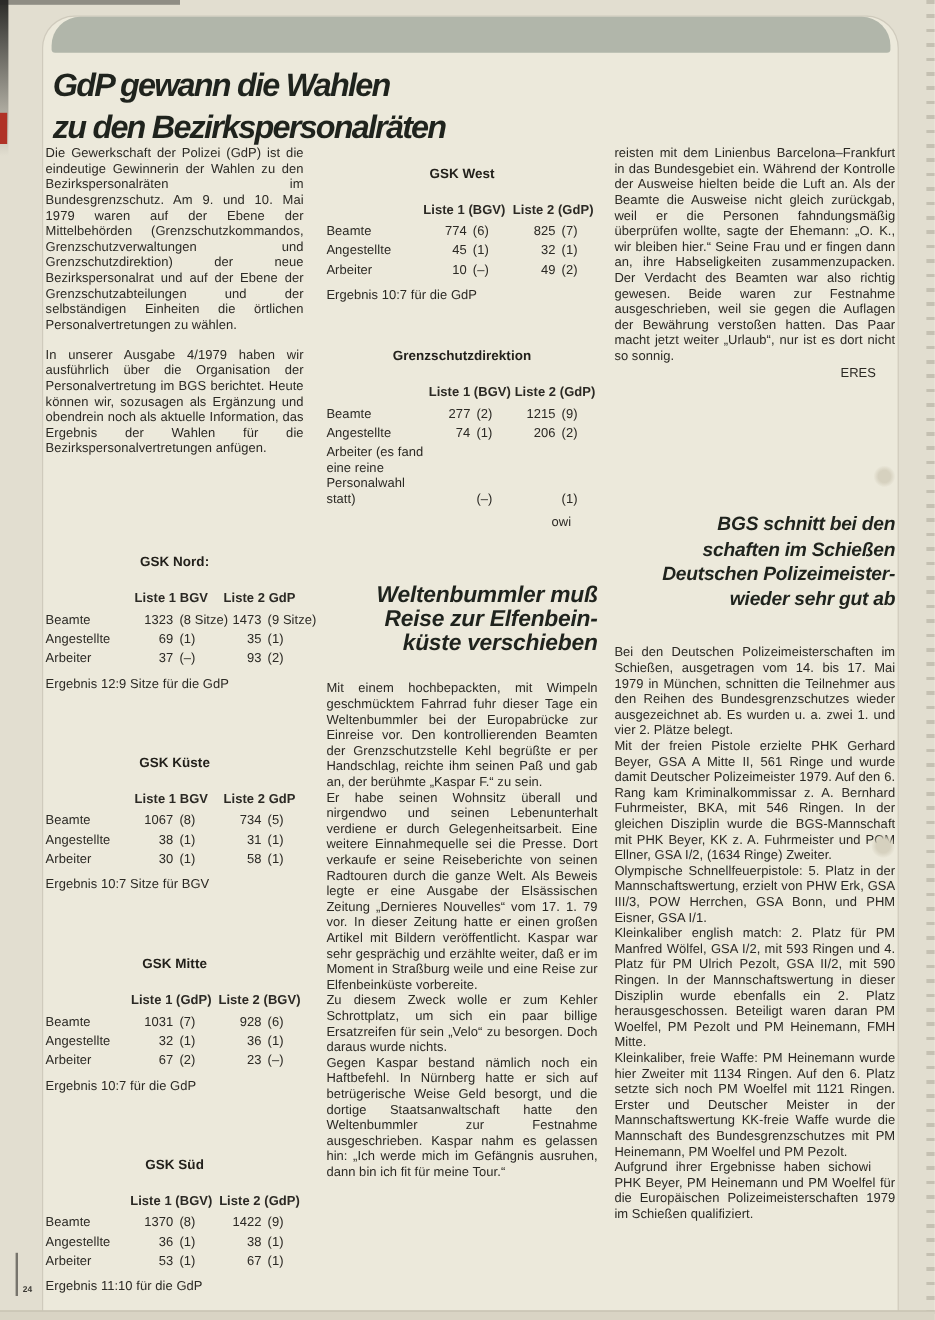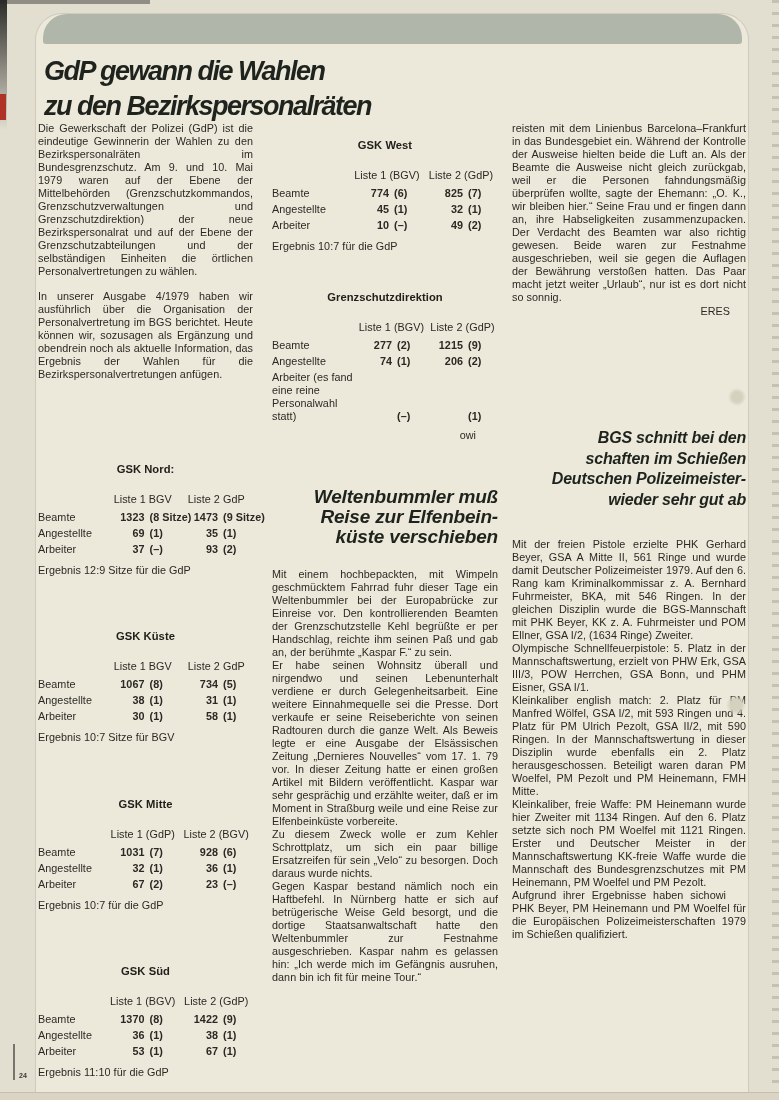--- a/index.html
+++ b/index.html
@@ -20,25 +20,25 @@
   .col-right{left:476px;width:234px;height:972px;}
   .para{margin:0;}
   .para.gap{margin-top:12px;}
   .sig{text-align:right;margin-top:1px;}
   .sig-eres{padding-right:16px;}
   
   .tbl{position:absolute;left:0;right:0;}
   .tbl-title{font-size:11.2px;font-weight:bold;text-align:center;margin-bottom:17px;color:#22201b;}
   .thead,.tr{display:grid;grid-template-columns:var(--lw) 1fr 1fr;}
   .thead{margin-bottom:5px;}
-  .th{text-align:center;white-space:nowrap;}
+  .th{text-align:center;white-space:nowrap;font-weight:bold;}
   .tr{margin-bottom:3px;}
   .tr.bottom .vc{align-self:end;}
   .tl{text-align:left;}
-  .vc{display:flex;font-weight:bold;}
+  .vc{display:flex;}
   .vn{flex:1;text-align:right;}
   .vp{width:30px;padding-left:5px;white-space:nowrap;text-align:left;}
   .tbl-result{margin-top:8px;text-align:left;position:relative;}
   .t-left{--lw:68px;}
   .t-mid{--lw:78px;}
   .t-dir{--lw:84px;}
   .tbl-sig{text-align:right;padding-right:22px;margin-top:6px;}
   .pagenum{position:absolute;left:-19px;top:3px;font-size:7px;font-weight:bold;color:#3a3833;}
   
   .subhead{font-weight:bold;font-style:italic;color:#1f231d;text-align:right;}
@@ -362,20 +362,21 @@
       <div class="sig sig-eres">ERES</div>
 
       <div class="tbl" style="top:306px">
         <div class="subhead bgs-head">
           <div class="hl">BGS schnitt bei den</div>
           <div class="hl">schaften im Schießen</div>
           <div class="hl">Deutschen Polizeimeister-</div>
           <div class="hl">wieder sehr gut ab</div>
         </div>
         <div class="bgs-body">
+          <p class="para">Bei den Deutschen Polizeimeisterschaften im Schießen, ausgetragen vom 14. bis 17. Mai 1979 in München, schnitten die Teilnehmer aus den Reihen des Bundesgrenzschutzes wieder ausgezeichnet ab. Es wurden u. a. zwei 1. und vier 2. Plätze belegt.</p>
           <p class="para">Mit der freien Pistole erzielte PHK Gerhard Beyer, GSA A Mitte II, 561 Ringe und wurde damit Deutscher Polizeimeister 1979. Auf den 6. Rang kam Kriminalkommissar z. A. Bernhard Fuhrmeister, BKA, mit 546 Ringen. In der gleichen Disziplin wurde die BGS-Mannschaft mit PHK Beyer, KK z. A. Fuhrmeister und POM Ellner, GSA I/2, (1634 Ringe) Zweiter.</p>
           <p class="para">Olympische Schnellfeuerpistole: 5. Platz in der Mannschaftswertung, erzielt von PHW Erk, GSA III/3, POW Herrchen, GSA Bonn, und PHM Eisner, GSA I/1.</p>
           <p class="para">Kleinkaliber english match: 2. Platz für PM Manfred Wölfel, GSA I/2, mit 593 Ringen und 4. Platz für PM Ulrich Pezolt, GSA II/2, mit 590 Ringen. In der Mannschaftswertung in dieser Disziplin wurde ebenfalls ein 2. Platz herausgeschossen. Beteiligt waren daran PM Woelfel, PM Pezolt und PM Heinemann, FMH Mitte.</p>
           <p class="para">Kleinkaliber, freie Waffe: PM Heinemann wurde hier Zweiter mit 1134 Ringen. Auf den 6. Platz setzte sich noch PM Woelfel mit 1121 Ringen. Erster und Deutscher Meister in der Mannschaftswertung KK-freie Waffe wurde die Mannschaft des Bundesgrenzschutzes mit PM Heinemann, PM Woelfel und PM Pezolt.</p>
           <p class="para"><span class="owi-float">owi</span><span>Aufgrund ihrer Ergebnisse haben sich PHK Beyer, PM Heinemann und PM Woelfel für die Europäischen Polizeimeisterschaften 1979 im Schießen qualifiziert.</span></p>
         </div>
       </div>
     </div>
   </div>
 

